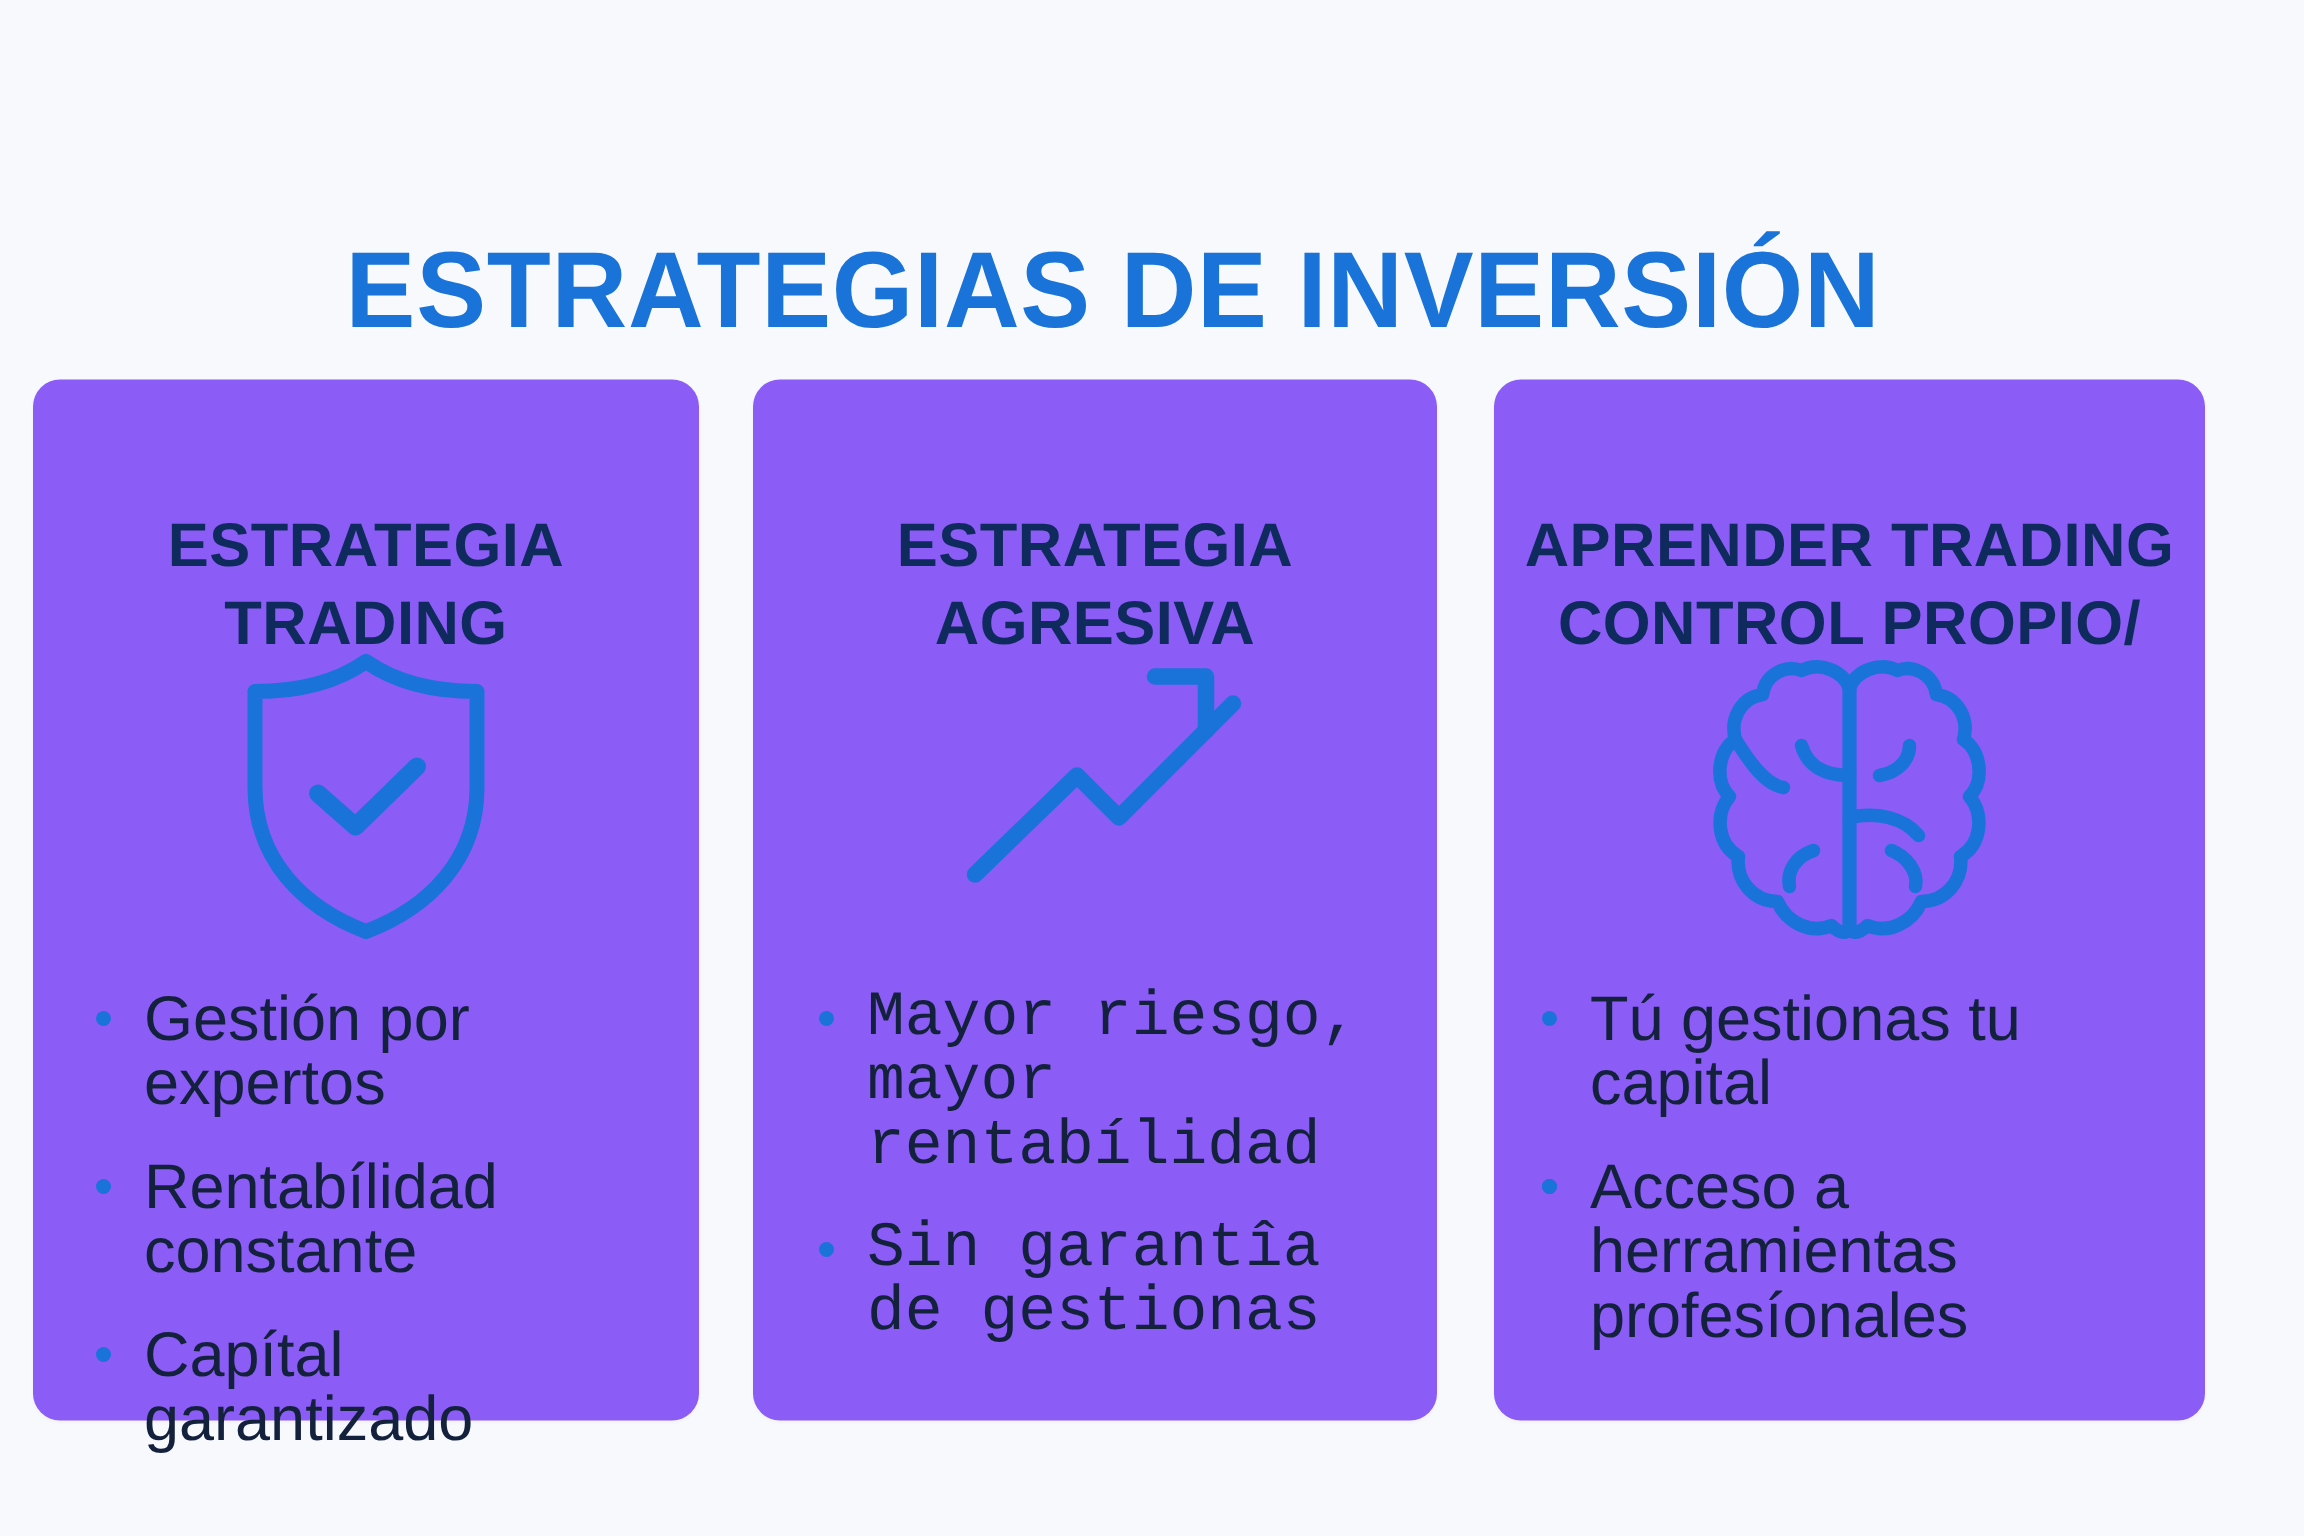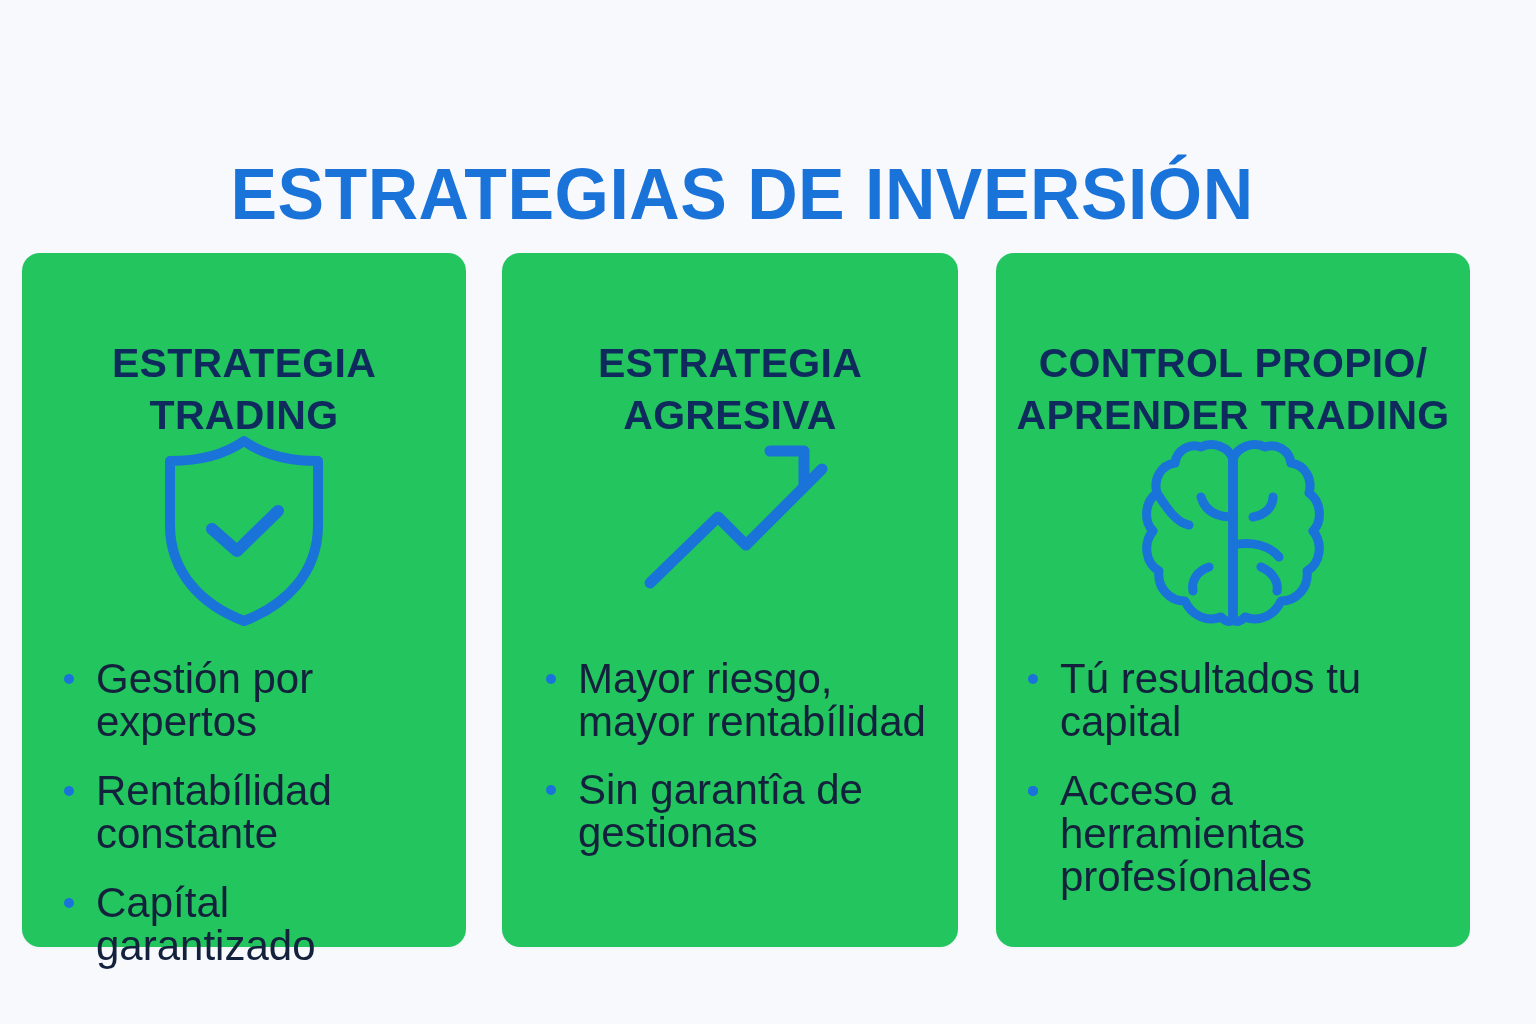--- a/index.html
+++ b/index.html
@@ -25,21 +25,21 @@
       letter-spacing: 0.5px;
       color: #1a73d9;
       line-height: 84px;
       transform: scaleX(0.97);
       transform-origin: 742px 0;
     }
     .card {
       position: absolute;
       top: 253px;
       height: 694px;
-      background: #22c55e;
+      background: #8b5cf6;
       border-radius: 18px;
       box-shadow: 0 1px 3px rgba(30, 60, 120, 0.04);
     }
     .card-1 { left: 22px; width: 444px; }
     .card-2 { left: 502px; width: 456px; }
     .card-3 { left: 996px; width: 474px; }
 
     .card-title {
       position: absolute;
       top: 50px;
@@ -84,21 +84,21 @@
     .bullets li .dot {
       position: absolute;
       left: 2px;
       top: 17px;
       width: 10px;
       height: 10px;
       border-radius: 50%;
       background: #1a73d9;
     }
     .card-2 .bullets { left: 42px; }
-    .card-2 .bullets li { margin-bottom: 25px; }
+    .card-2 .bullets li { margin-bottom: 25px; font-family: Liberation Mono, monospace; }
     .card-3 .bullets { left: 30px; }
     .card-3 .bullets li { margin-bottom: 26px; }
   </style>
 </head>
 <body>
 
 <h1 class="page-title">ESTRATEGIAS DE INVERSIÓN</h1>
 
 <section class="card card-1">
   <h2 class="card-title">
@@ -130,39 +130,39 @@
     </svg>
   </div>
   <ul class="bullets">
     <li><span class="dot"></span><span>Mayor riesgo, mayor rentabílidad</span></li>
     <li><span class="dot"></span><span>Sin garantîa de gestionas</span></li>
   </ul>
 </section>
 
 <section class="card card-3">
   <h2 class="card-title">
+    <span>APRENDER TRADING</span>
     <span>CONTROL PROPIO/</span>
-    <span>APRENDER TRADING</span>
   </h2>
   <div class="card-icon" style="top:184px;">
     <svg viewBox="0 0 200 200" fill="none" stroke="#1a73d9" stroke-width="9" stroke-linecap="round" stroke-linejoin="round">
 
       <path d="M100 22 C96 10 80 4 68 10 C58 6 44 12 42 26 C28 28 20 42 24 56 C12 64 10 84 20 94 C10 106 12 126 26 134 C24 150 36 164 52 164 C58 178 74 186 88 180 C94 186 100 186 100 180 Z"></path>
 
       <path d="M100 22 C104 10 120 4 132 10 C142 6 156 12 158 26 C172 28 180 42 176 56 C188 64 190 84 180 94 C190 106 188 126 174 134 C176 150 164 164 148 164 C142 178 126 186 112 180 C106 186 100 186 100 180 Z"></path>
 
       <path d="M100 22 L100 180"></path>
 
       <path d="M68 60 C72 74 84 80 100 80"></path>
       <path d="M24 56 C34 72 44 86 56 88"></path>
       <path d="M76 130 C64 134 58 144 60 154"></path>
 
       <path d="M140 60 C140 70 132 78 120 80"></path>
       <path d="M100 108 C118 104 136 108 146 120"></path>
       <path d="M128 130 C138 134 146 144 144 154"></path>
     </svg>
   </div>
   <ul class="bullets">
-    <li><span class="dot"></span><span>Tú resultados tu capital</span></li>
+    <li><span class="dot"></span><span>Tú gestionas tu capital</span></li>
     <li><span class="dot"></span></li>
     <li><span class="dot"></span><span>Acceso a herramientas profesíonales</span></li>
   </ul>
 </section>
 
 </body></html>

